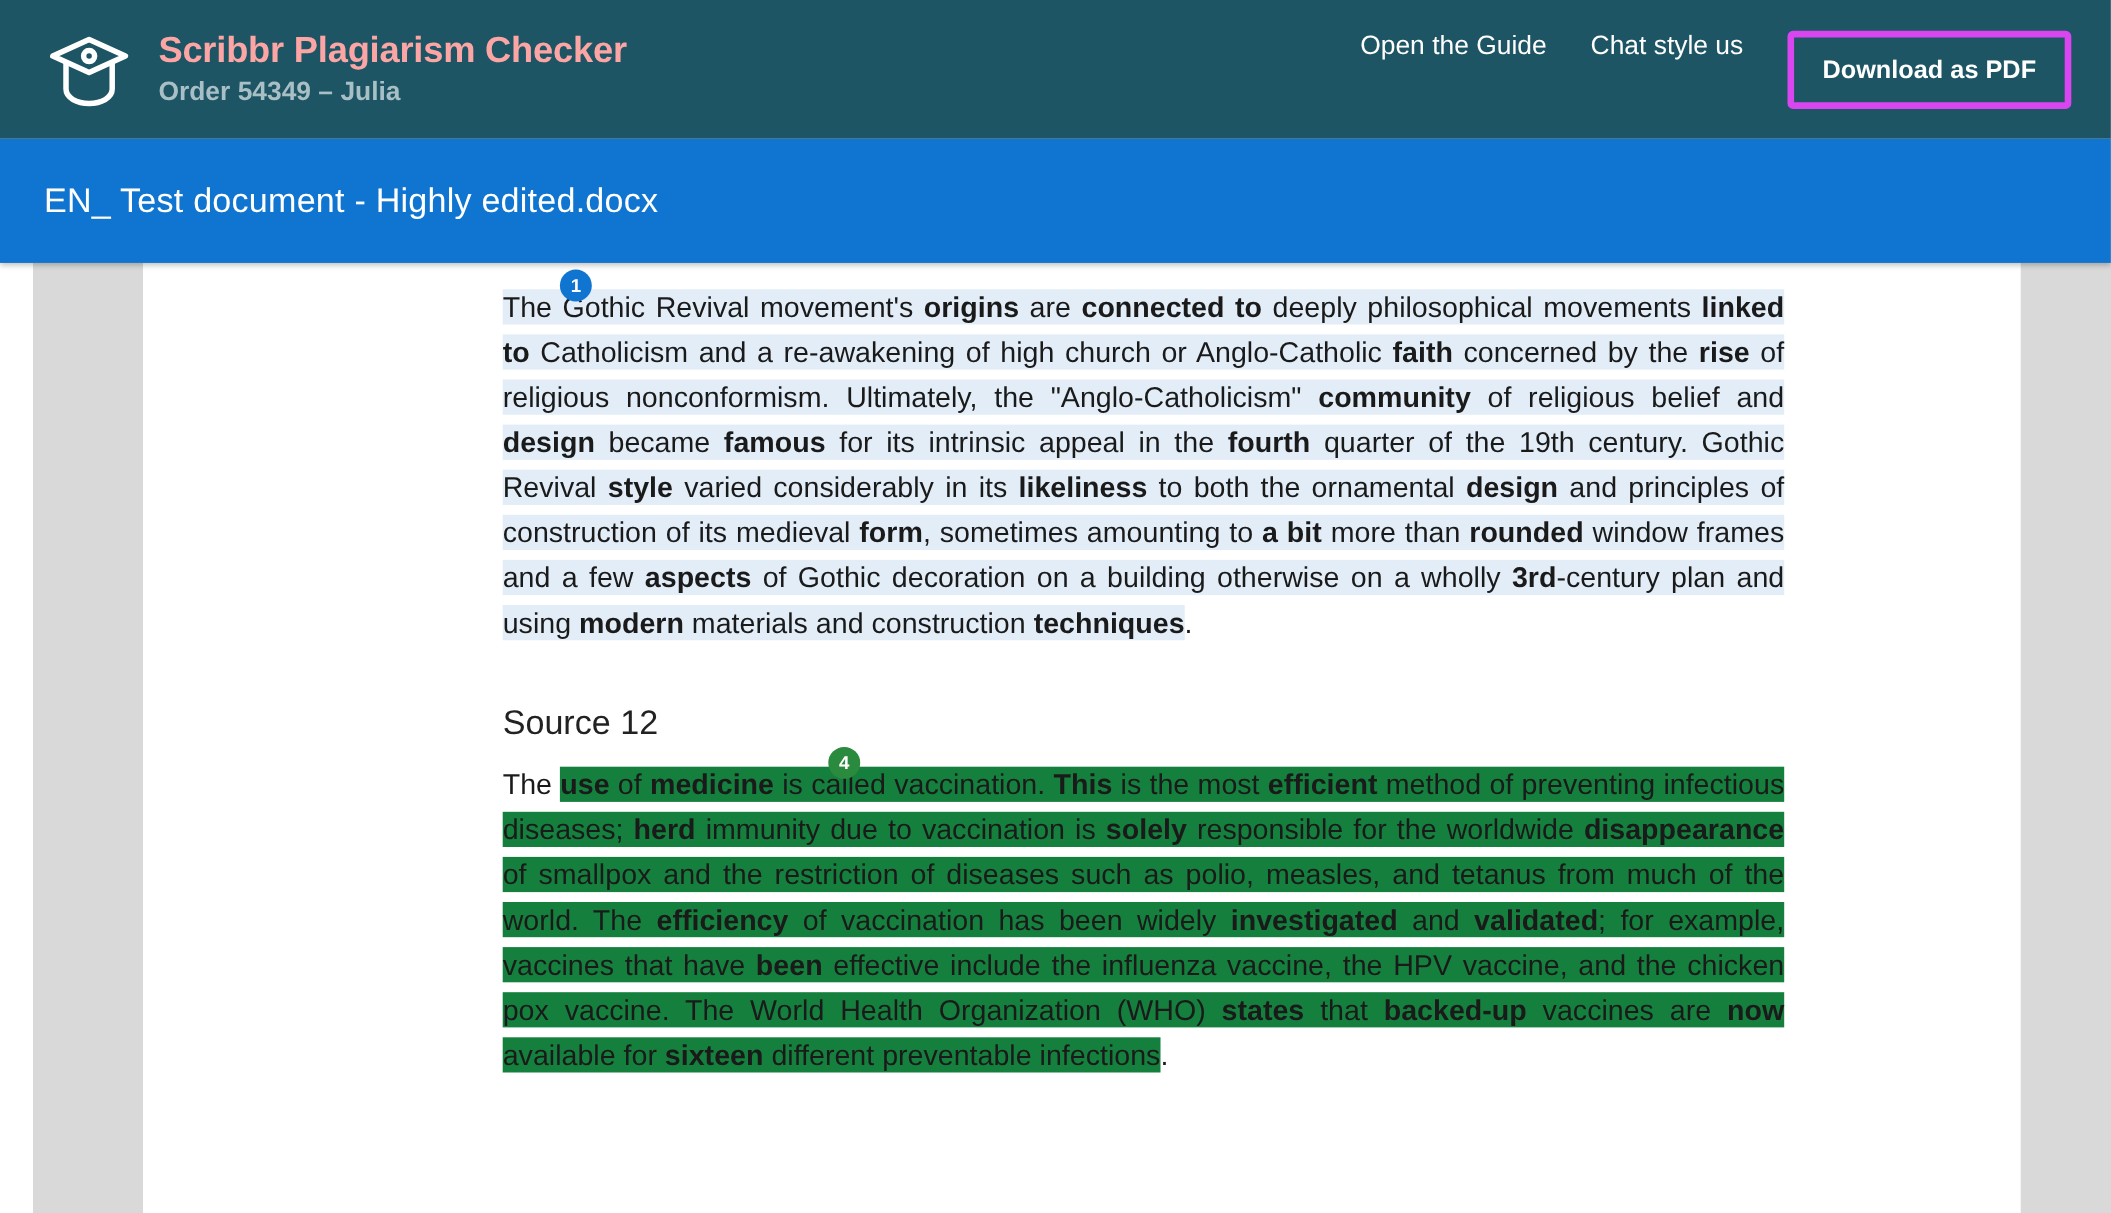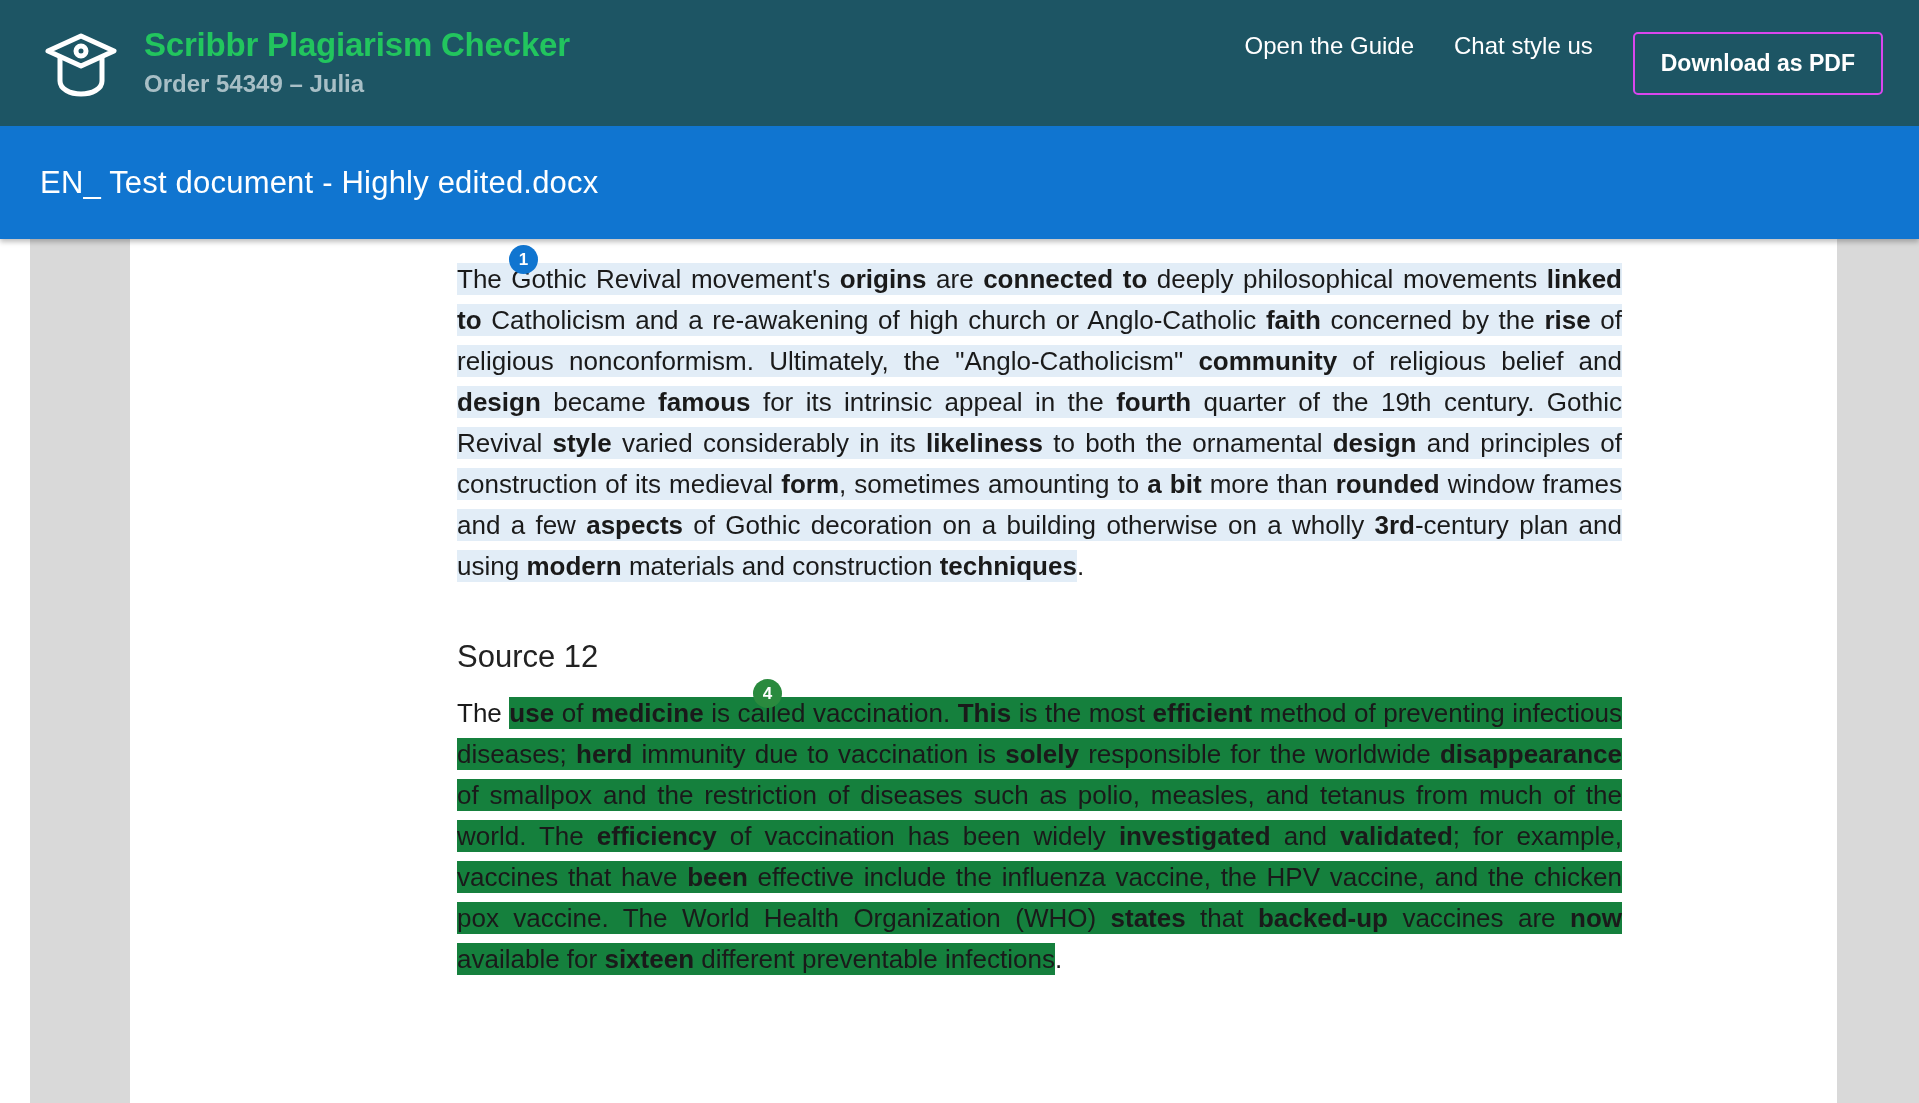--- a/index.html
+++ b/index.html
@@ -26,21 +26,21 @@
     align-items: center;
     gap: 22px;
   }
   .logo-icon {
     width: 82px; height: 76px;
     display: block;
     flex: 0 0 auto;
   }
   .brand-text { display: flex; flex-direction: column; justify-content: center; }
   .brand-title {
-    color: #22c55e;
+    color: #fca5a5;
     font-size: 33px;
     font-weight: bold;
     letter-spacing: -0.2px;
     line-height: 1.18;
   }
   .brand-sub {
     color: #a8bfc6;
     font-size: 24px;
     line-height: 1.3;
     margin-top: 3px;
@@ -52,21 +52,21 @@
     align-items: flex-start;
     gap: 40px;
   }
   .top-link {
     color: #ffffff;
     font-size: 24px;
     text-decoration: none;
     white-space: nowrap;
   }
   .pdf-btn {
-    border: 2px solid #d946ef;
+    border: 6px solid #d946ef;
     border-radius: 5px;
     color: #ffffff;
     font-size: 23px;
     font-weight: bold;
     padding: 16px 26px;
     background: transparent;
     white-space: nowrap;
     cursor: pointer;
     font-family: "Liberation Sans", sans-serif;
   }

